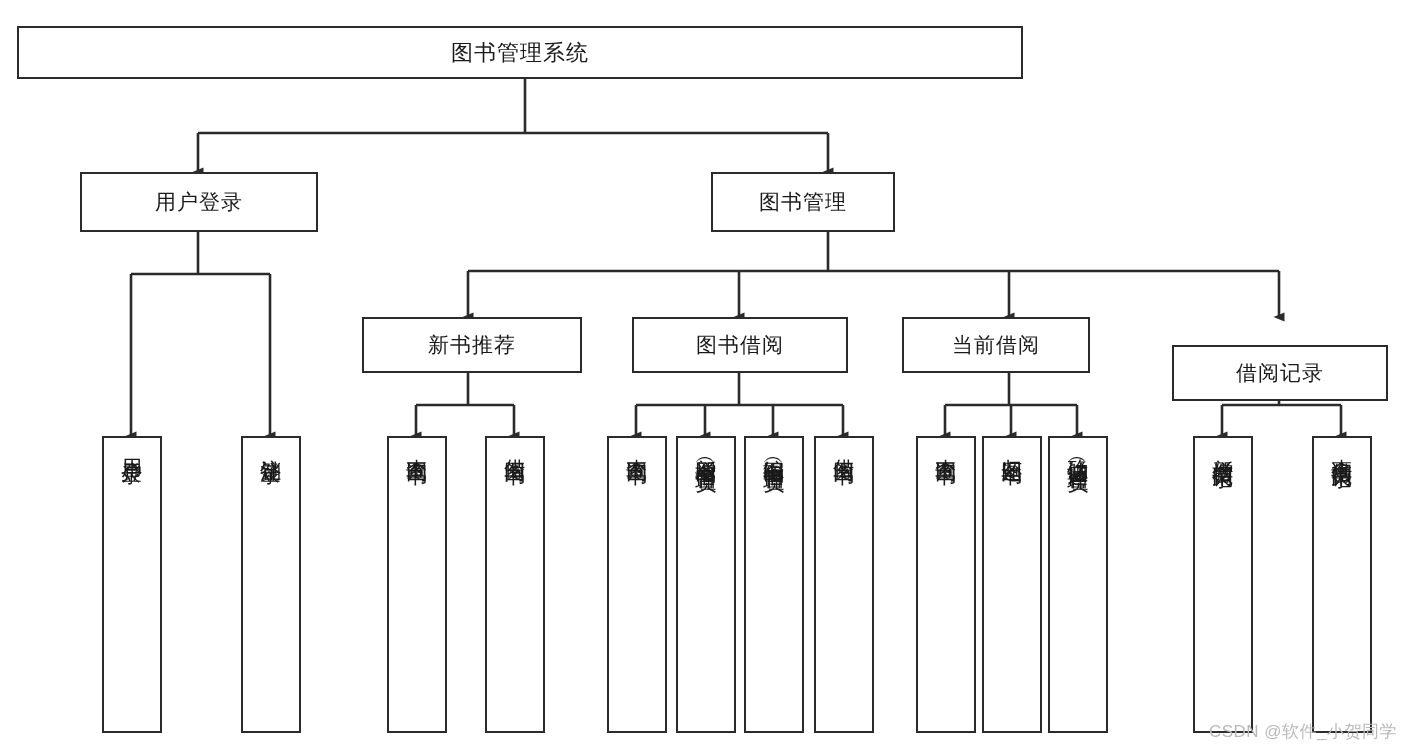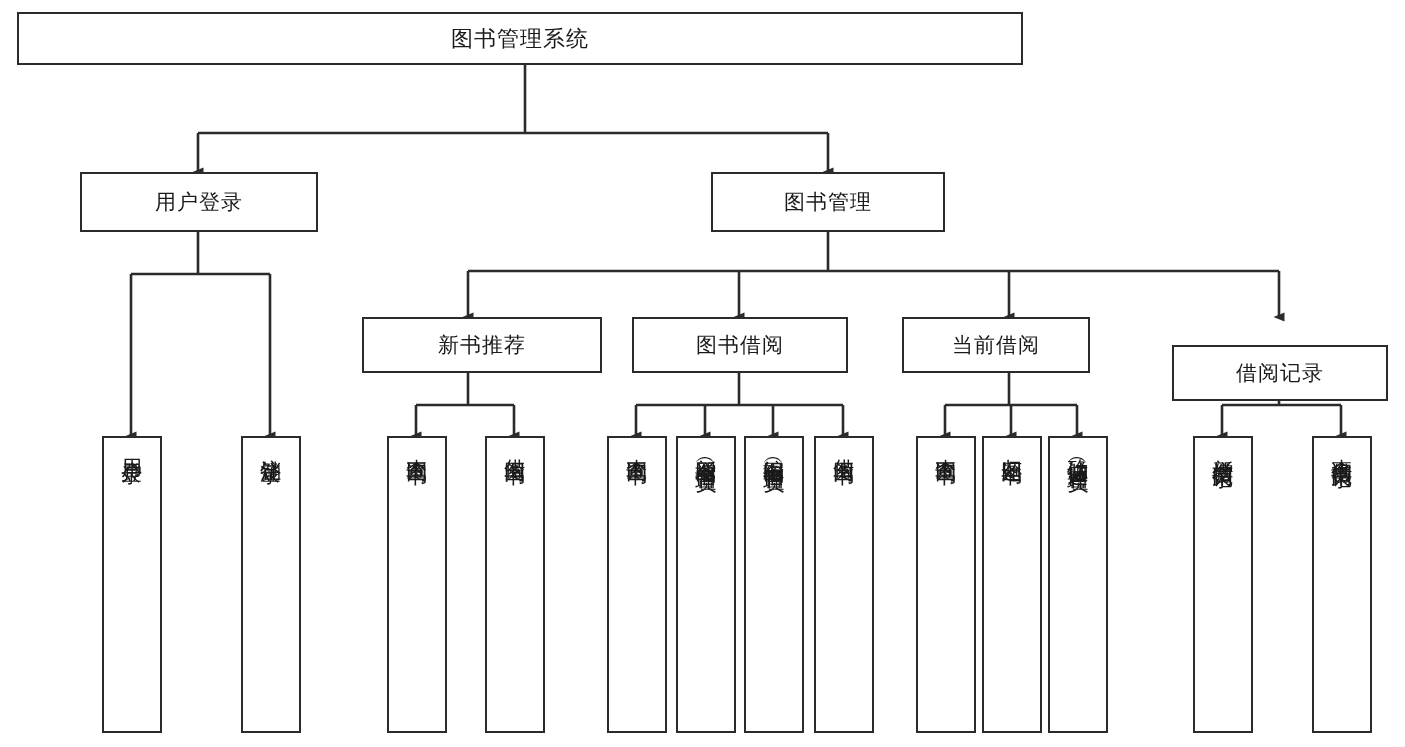--- a/index.html
+++ b/index.html
@@ -103,32 +103,32 @@
       <path d="M1011,405 L1011,436" marker-end="url(#arrow)"></path>
       <path d="M1077,405 L1077,436" marker-end="url(#arrow)"></path>
 
       <path d="M1279,373 L1279,405"></path>
       <path d="M1222,405 L1341,405"></path>
       <path d="M1222,405 L1222,436" marker-end="url(#arrow)"></path>
       <path d="M1341,405 L1341,436" marker-end="url(#arrow)"></path>
     </g>
   </svg>
 
-  <div class="node h-node root" style="left:17px;top:12px;width:1006px;height:53px;">
+  <div class="node h-node root" style="left:17px;top:26px;width:1006px;height:53px;">
     <span class="lbl">图书管理系统</span>
   </div>
 
   <div class="node h-node" style="left:80px;top:172px;width:238px;height:60px;">
     <span class="lbl">用户登录</span>
   </div>
-  <div class="node h-node" style="left:711px;top:172px;width:234px;height:60px;">
+  <div class="node h-node" style="left:711px;top:172px;width:184px;height:60px;">
     <span class="lbl">图书管理</span>
   </div>
 
-  <div class="node h-node" style="left:362px;top:317px;width:240px;height:56px;">
+  <div class="node h-node" style="left:362px;top:317px;width:220px;height:56px;">
     <span class="lbl">新书推荐</span>
   </div>
   <div class="node h-node" style="left:632px;top:317px;width:216px;height:56px;">
     <span class="lbl">图书借阅</span>
   </div>
   <div class="node h-node" style="left:902px;top:317px;width:188px;height:56px;">
     <span class="lbl">当前借阅</span>
   </div>
   <div class="node h-node" style="left:1172px;top:317px;width:216px;height:56px;margin-top:28px;">
     <span class="lbl">借阅记录</span>
@@ -171,14 +171,15 @@
     <span class="lbl">确认归还（管理员）</span>
   </div>
 
   <div class="node leaf" style="left:1193px;top:436px;width:60px;height:297px;">
     <span class="lbl">新增借阅记录</span>
   </div>
   <div class="node leaf" style="left:1312px;top:436px;width:60px;height:297px;">
     <span class="lbl">查询借阅记录</span>
   </div>
 
+  <div id="watermark">CSDN @软件_小贺同学</div>
 
 </div>
 
 </body></html>

